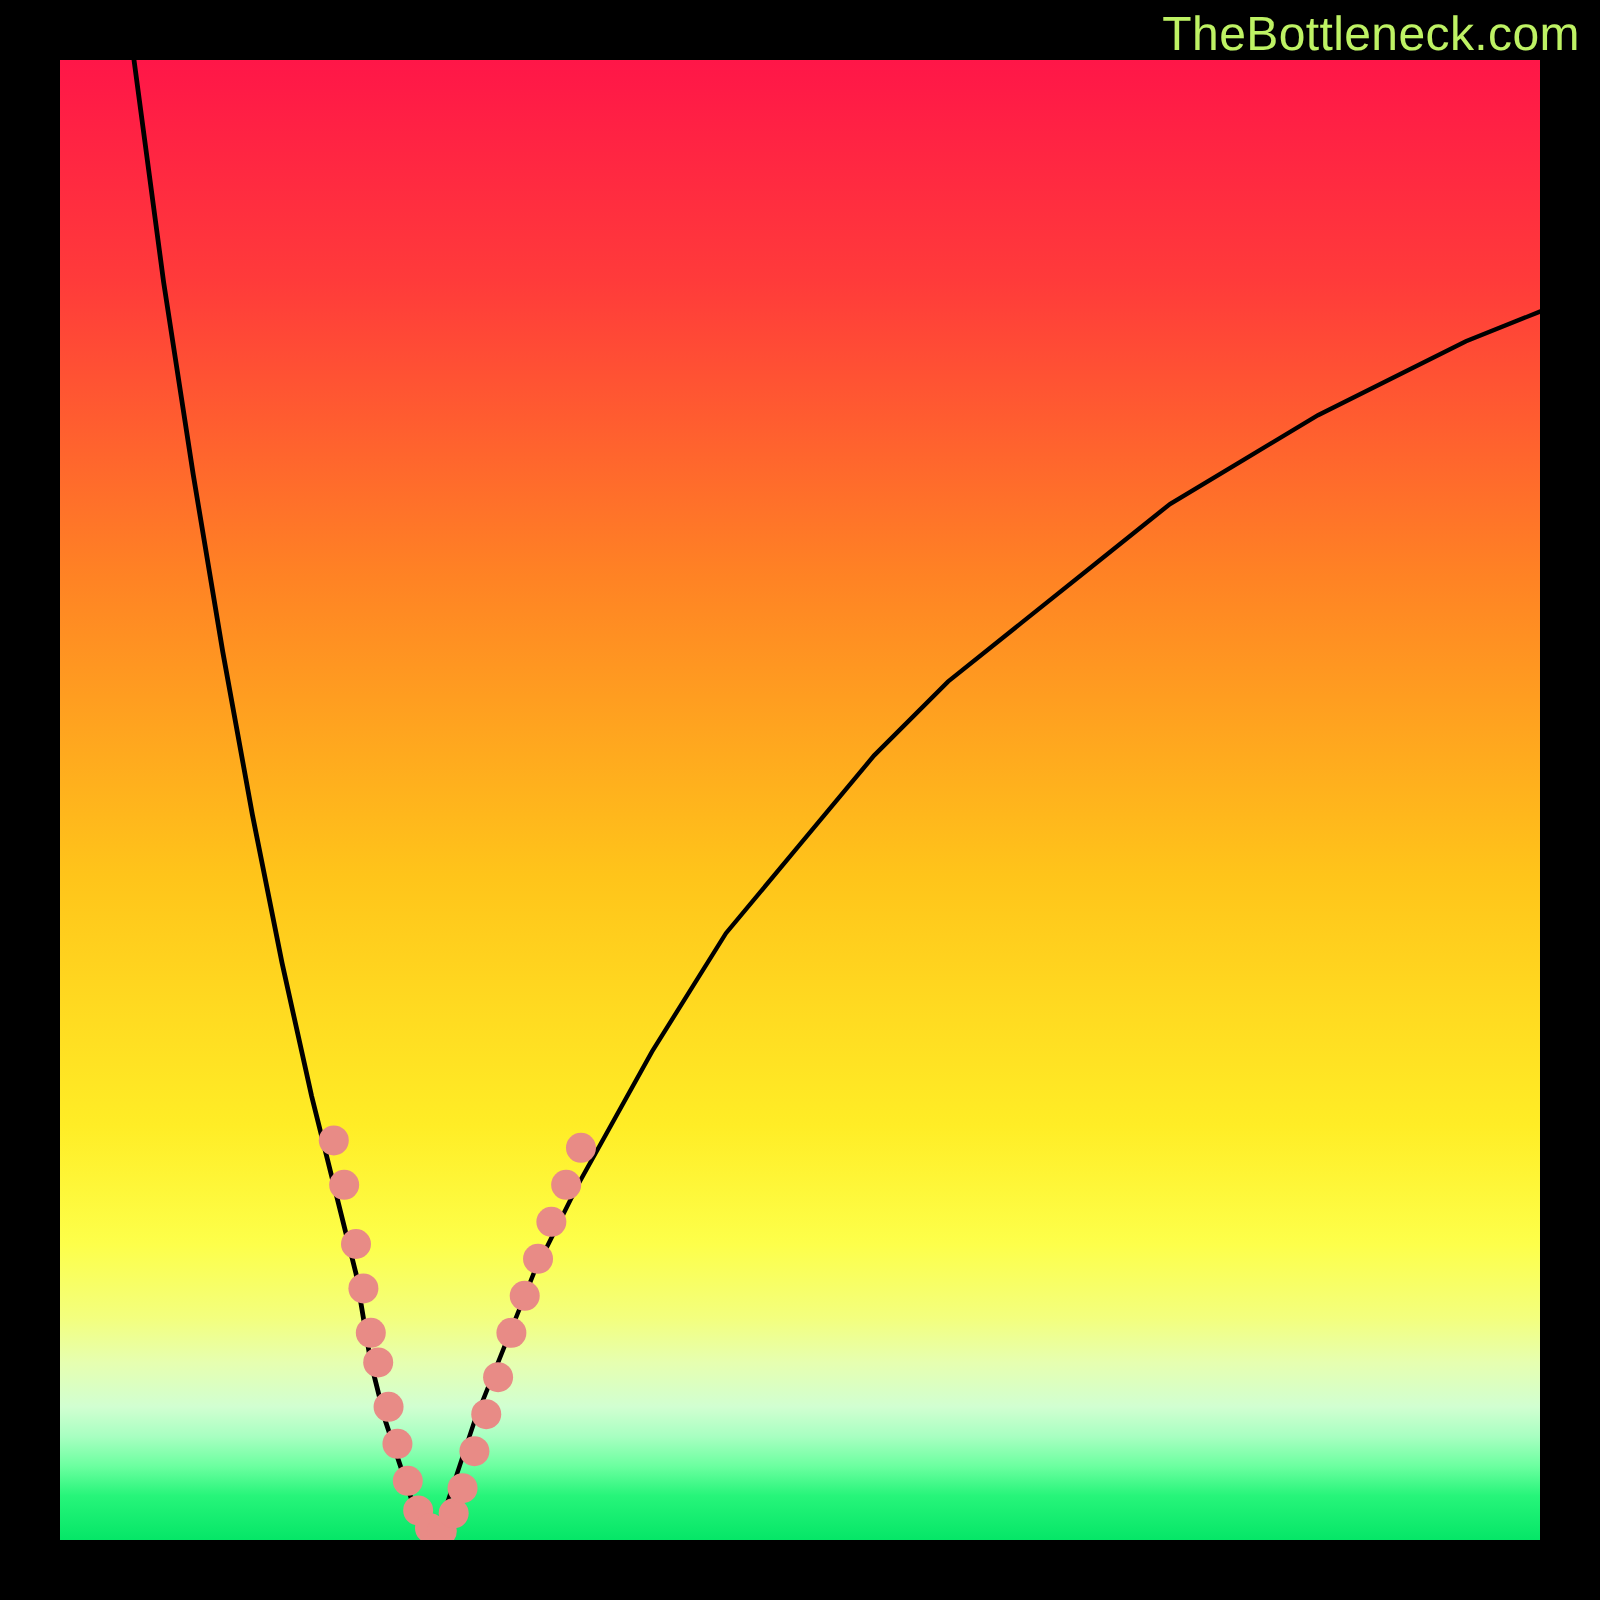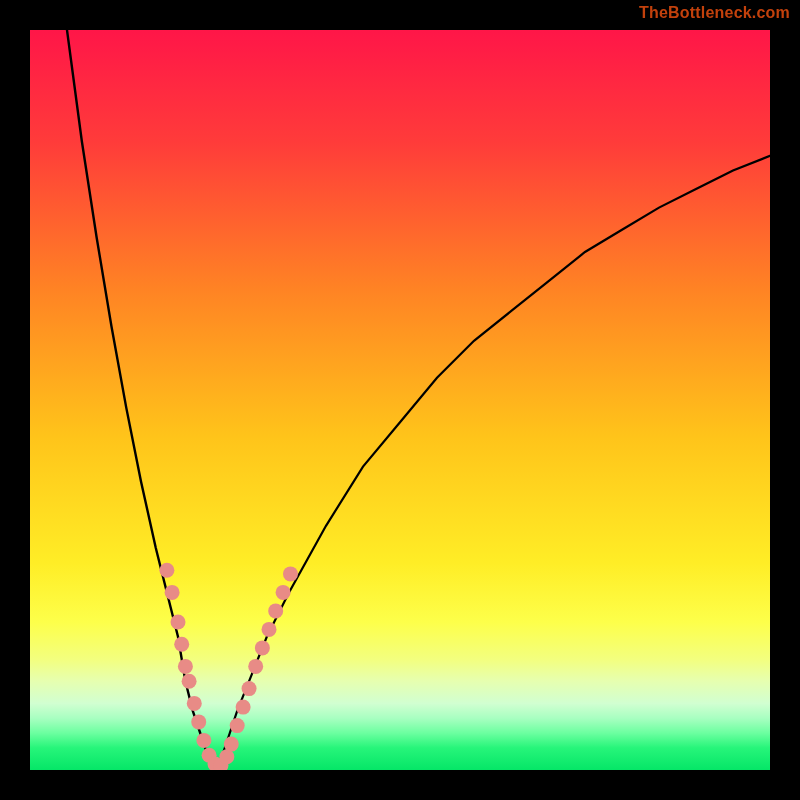--- a/index.html
+++ b/index.html
@@ -35,23 +35,23 @@
   }
   .plot svg {
     position: absolute;
     left: 0;
     top: 0;
   }
   .watermark {
     position: absolute;
     top: 4px;
     right: 10px;
-    color: #c2410c;
-    font-size: 16px;
-    font-weight: 700;
+    color: #bef264;
+    font-size: 24px;
+    font-weight: 400;
     letter-spacing: 0.2px;
     user-select: none;
   }
 </style>
 </head>
 <body>
 
 <div class="frame">
 
   <div class="watermark">TheBottleneck.com</div>

